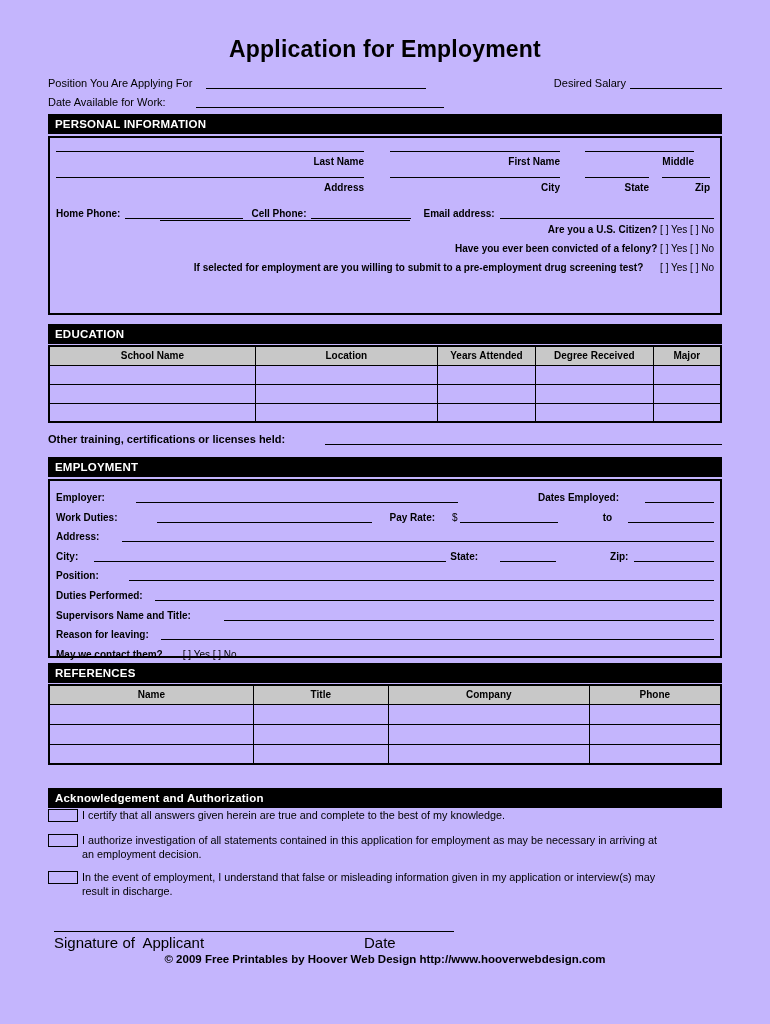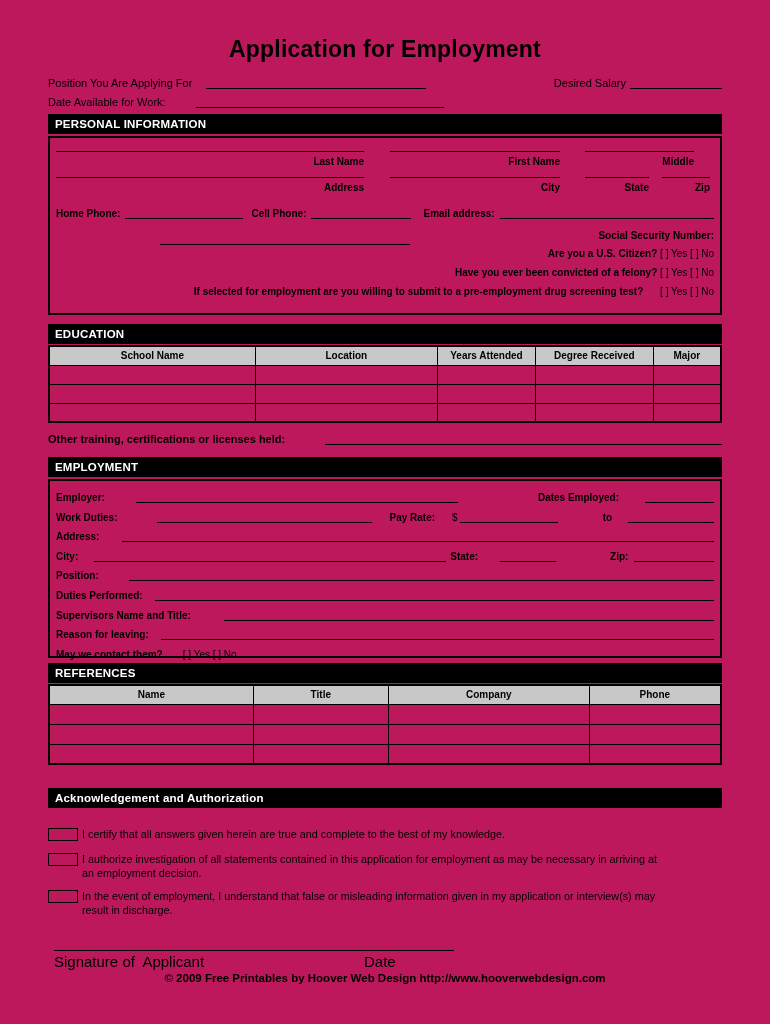--- a/index.html
+++ b/index.html
@@ -1,20 +1,20 @@
 <!DOCTYPE html>
 <html><head>
 <meta charset="utf-8">
 <style>
   * { box-sizing: border-box; margin: 0; padding: 0; }
   html, body { background: #888; }
   body { font-family: "Liberation Sans", sans-serif; color: #000; }
   .page {
     position: relative; width: 770px; height: 1024px;
-    background: #be185d; margin: 0 auto; overflow: hidden;
+    background: #c4b5fd; margin: 0 auto; overflow: hidden;
   }
   .content { margin: 0 48px; width: 674px; }
   .doc-title { margin-top: 36px; text-align: center; font-size: 23px; font-weight: bold; letter-spacing: .2px; }
 
   .row { display: flex; align-items: flex-end; }
   .lbl { font-size: 11px; }
   .blabel { font-size: 10px; font-weight: bold; white-space: nowrap; }
   .fl { display: inline-block; border-bottom: 1.5px solid #000; height: 12px; }
   .grow { flex: 1; }
 
@@ -50,21 +50,21 @@
   .other-row .olabel { font-size: 11px; font-weight: bold; }
 
   .emp-bar { margin-top: 12px; }
   .ebox { height: 179px; padding-top: 1px; }
   .erow { display: flex; align-items: flex-end; margin-top: 6.6px; height: 13px; }
 
   .ack-bar { margin-top: 23px; }
   .stmt { display: flex; align-items: flex-start; }
   .stmt .ckbox { width: 30px; height: 13px; border: 1.5px solid #000; margin-right: 4px; flex: none; margin-top: 1px; }
   .stmt .stext { font-size: 10.8px; line-height: 14.5px; max-width: 578px; }
-  .stmt1 { margin-top: 19px; }
+  .stmt1 { margin-top: 0; }
   .stmt2 { margin-top: 10px; }
   .stmt3 { margin-top: 8px; }
 
   .sig-block { margin-left: 6px; margin-top: 31px; width: 400px; }
   .sig-line { border-bottom: 1.5px solid #000; height: 2px; width: 400px; }
   .sig-labels { display: flex; margin-top: 2px; font-size: 15px; }
   .sig-labels .s1 { white-space: pre; width: 310px; }
   .copyright { text-align: center; font-size: 11.5px; font-weight: bold; margin-top: 2px; }
 </style>
 </head>
@@ -126,23 +126,20 @@
 
       <div class="row phone-row">
         <span class="blabel">Home Phone:</span>
         <span class="fl" style="width:118px;margin-left:5px;"></span>
         <span class="blabel" style="margin-left:8px;">Cell Phone:</span>
         <span class="fl" style="width:100px;margin-left:5px;"></span>
         <span class="blabel" style="margin-left:12px;">Email address:</span>
         <span class="fl grow" style="margin-left:5px;"></span>
       </div>
 
-      <div class="ssn-row">
-        <span class="blabel">Social Security Number:</span>
-      </div>
       <div class="ssn-line"></div>
 
       <div class="q-row" style="margin-top:3px;">
         <span class="q" style="width:146px;">Are you a U.S. Citizen?</span>
         <span class="yesno">[ ] Yes [ ] No</span>
       </div>
       <div class="q-row">
         <span class="q" style="width:257px;">Have you ever been convicted of a felony?</span>
         <span class="yesno">[ ] Yes [ ] No</span>
       </div>

